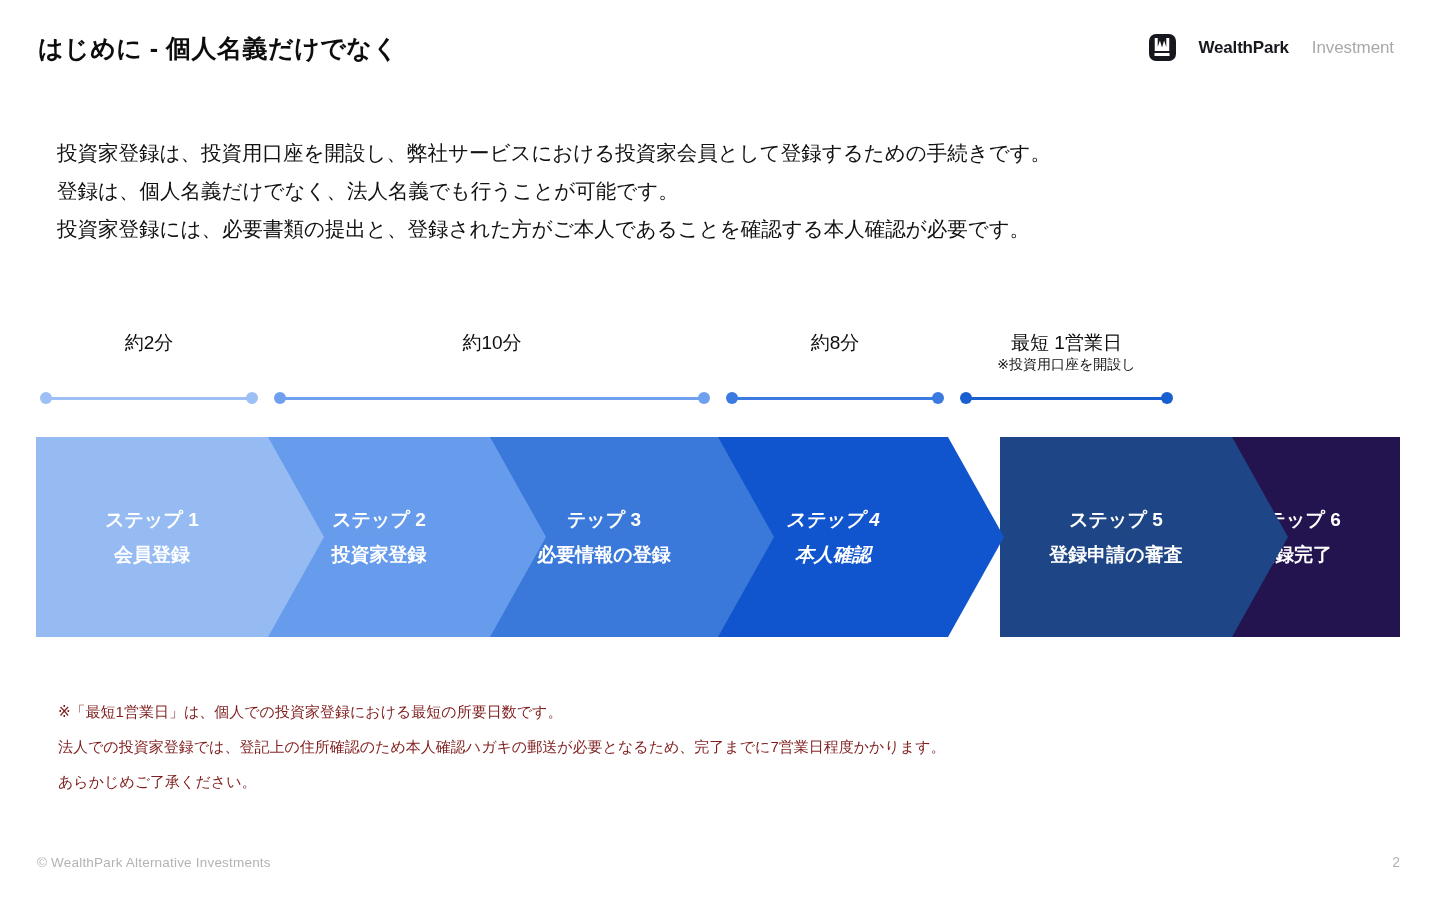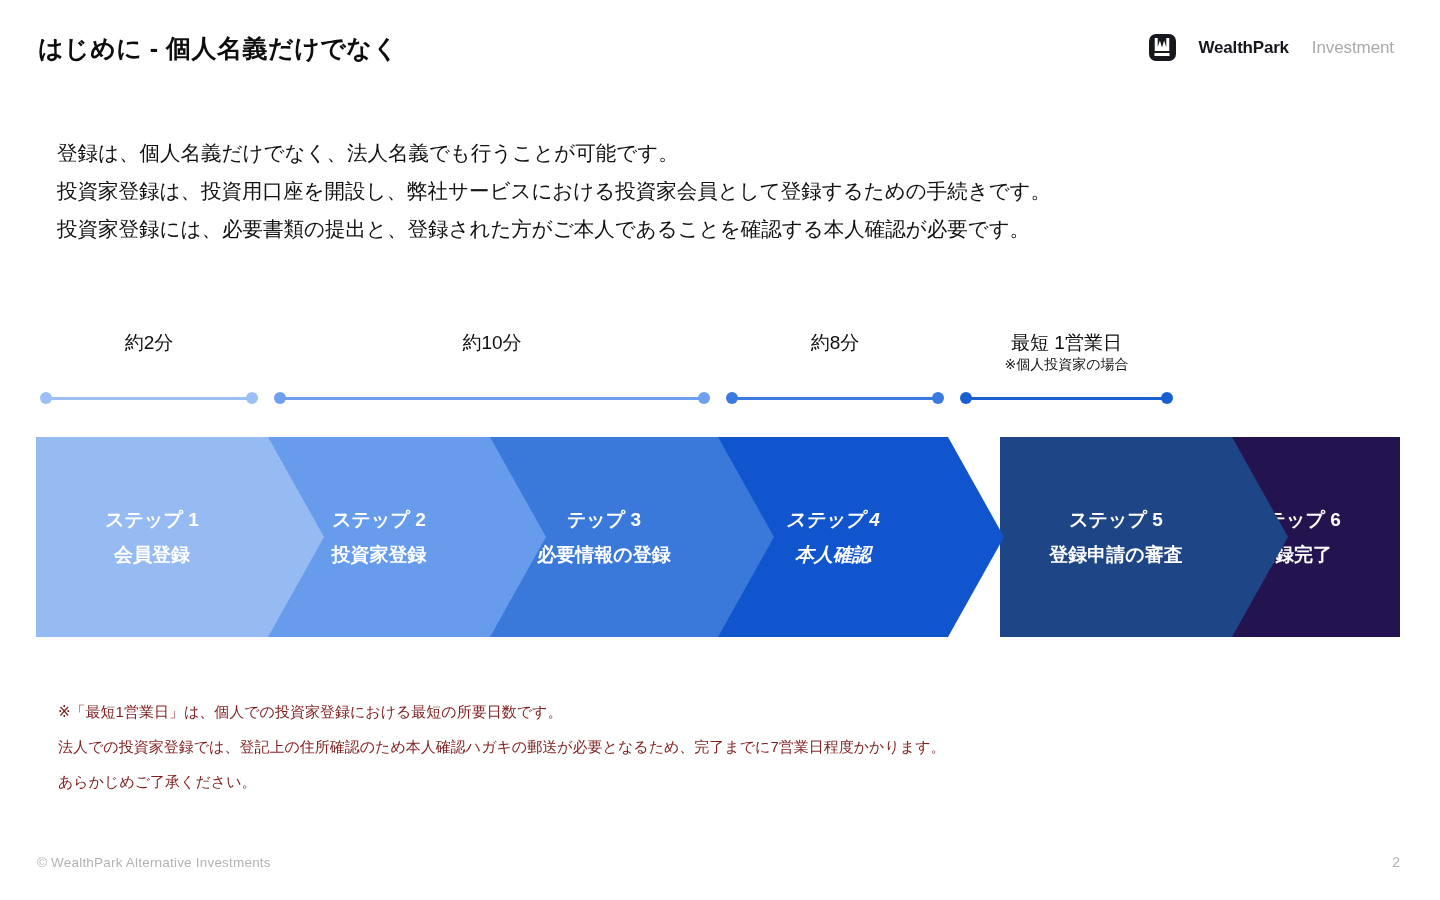--- a/index.html
+++ b/index.html
@@ -115,22 +115,22 @@
           <path d="M0 0 L3.2 0 L3.2 9 L5.4 2.4 L7.5 9.4 L9.6 2.4 L11.8 9 L11.8 0 L15 0 L15 13 L0 13 Z" fill="#ffffff"></path>
         </svg>
       </span>
       <span class="bar"></span>
     </div>
     <span class="brand-name">WealthPark</span>
     <span class="brand-sub">Investment</span>
   </div>
 
   <div class="intro">
+    <p>投資家登録は、投資用口座を開設し、弊社サービスにおける投資家会員として登録するための手続きです。</p>
     <p>登録は、個人名義だけでなく、法人名義でも行うことが可能です。</p>
-    <p>投資家登録は、投資用口座を開設し、弊社サービスにおける投資家会員として登録するための手続きです。</p>
     <p>投資家登録には、必要書類の提出と、登録された方がご本人であることを確認する本人確認が必要です。</p>
   </div>
 
   <div class="timeline" id="timeline">
       <div class="tl-seg" style="left: 40px; width: 218px;">
         <div class="tl-label">約2分</div>
         <div class="tl-bar" style="width: 218px; top: 62px;">
           <div class="line" style="background: rgb(156, 192, 245);"></div>
           <div class="dot l" style="background: rgb(156, 192, 245);"></div>
           <div class="dot r" style="background: rgb(156, 192, 245);"></div>
@@ -147,21 +147,21 @@
       <div class="tl-seg" style="left: 726px; width: 218px;">
         <div class="tl-label">約8分</div>
         <div class="tl-bar" style="width: 218px; top: 62px;">
           <div class="line" style="background: rgb(59, 122, 224);"></div>
           <div class="dot l" style="background: rgb(59, 122, 224);"></div>
           <div class="dot r" style="background: rgb(59, 122, 224);"></div>
         </div>
       </div>
       <div class="tl-seg" style="left: 960px; width: 213px;">
         <div class="tl-label">最短 1営業日</div>
-        <div class="tl-note">※個人投資家の場合</div>
+        <div class="tl-note">※投資用口座を開設し</div>
         <div class="tl-bar" style="width: 213px; top: 62px;">
           <div class="line" style="background: rgb(26, 95, 208);"></div>
           <div class="dot l" style="background: rgb(26, 95, 208);"></div>
           <div class="dot r" style="background: rgb(26, 95, 208);"></div>
         </div>
       </div>
     </div>
 
   <div class="steps" id="steps">
       <div class="step" style="left: 36px; width: 288px; z-index: 20;">

